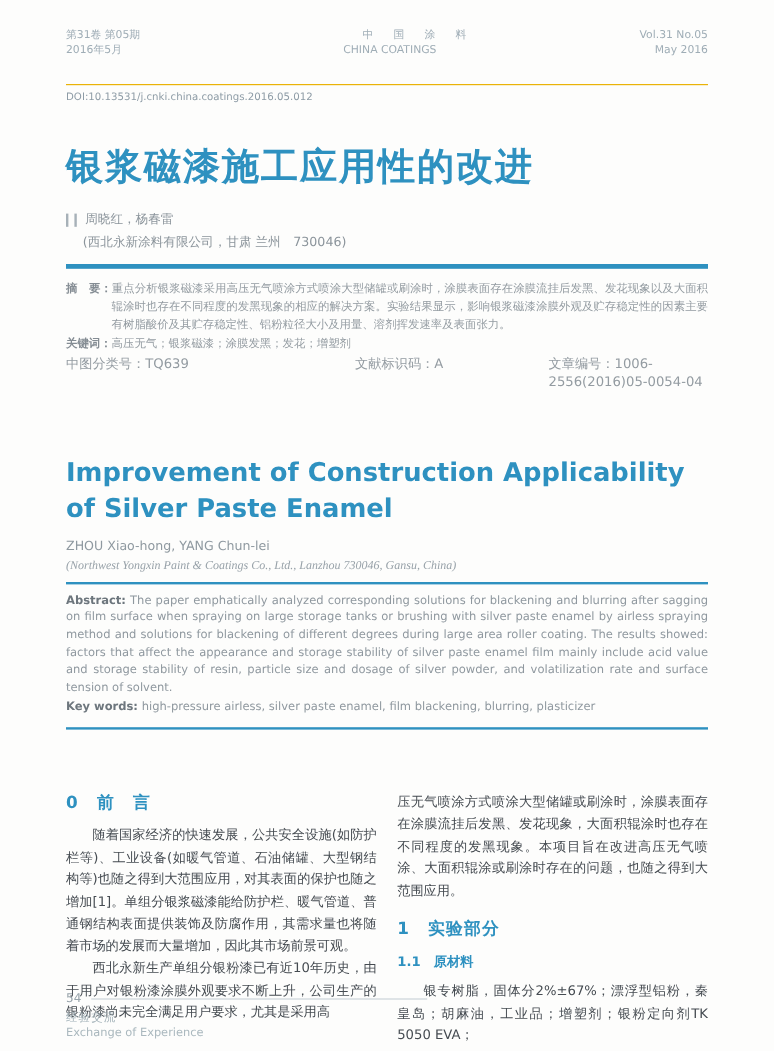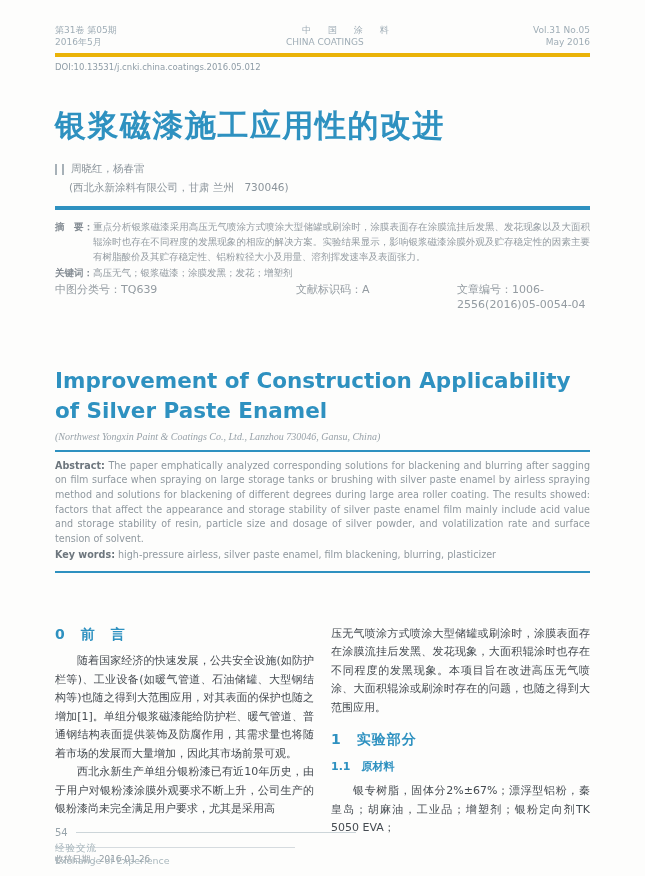--- a/index.html
+++ b/index.html
@@ -5,22 +5,22 @@
   html,body { margin:0; padding:0; background:#e8e8e6; }
   .page {
     width:645px; height:876px; margin:0 auto; background:#fdfdfc;
     position:relative; overflow:hidden;
     font-family:"DejaVu Sans", sans-serif;
     box-sizing:border-box; padding:0 55px;
   }
   
   .jh {
     display:flex; justify-content:space-between; 
-    padding-top:24px; padding-bottom:5px;
-    border-bottom:4px solid #eab308;
+    padding-top:24px; padding-bottom:22px;
+    border-bottom:1px solid #eab308;
     font-size:9px; line-height:12px; color:#9fadb6;
   }
   .jh-left { text-align:left; }
   .jh-center { text-align:center; }
   .jh-center .cn { letter-spacing:7px;margin-left:48px; }
   .jh-right { text-align:right; }
   .doi { margin-top:5px; font-size:8.5px; color:#8e9ca6; }
 
   
   .cn-title {
@@ -127,20 +127,21 @@
   <p class="abs-cn"><span class="lbl">摘　要：</span><span>重点分析银浆磁漆采用高压无气喷涂方式喷涂大型储罐或刷涂时，涂膜表面存在涂膜流挂后发黑、发花现象以及大面积辊涂时也存在不同程度的发黑现象的相应的解决方案。实验结果显示，影响银浆磁漆涂膜外观及贮存稳定性的因素主要有树脂酸价及其贮存稳定性、铝粉粒径大小及用量、溶剂挥发速率及表面张力。</span></p>
   <p class="kw-cn"><span class="lbl">关键词：</span><span>高压无气；银浆磁漆；涂膜发黑；发花；增塑剂</span></p>
 
   <div class="clc-row">
     <span class="seg1"><span>中图分类号：</span><span>TQ639</span></span>
     <span class="seg2"><span>文献标识码：</span><span>A</span></span>
     <span class="seg3"><span>文章编号：</span><span>1006-2556(2016)05-0054-04</span></span>
   </div>
 
   <h2 class="en-title">Improvement of Construction Applicability of Silver Paste Enamel</h2>
+  <div class="en-authors">ZHOU Xiao-hong, YANG Chun-lei</div>
   <div class="en-affil">(Northwest Yongxin Paint &amp; Coatings Co., Ltd., Lanzhou 730046, Gansu, China)</div>
 
   <div class="rule-thin"></div>
 
   <p class="abs-en"><span class="blbl">Abstract:</span> <span>The paper emphatically analyzed corresponding solutions for blackening and blurring after sagging on film surface when spraying on large storage tanks or brushing with silver paste enamel by airless spraying method and solutions for blackening of different degrees during large area roller coating. The results showed: factors that affect the appearance and storage stability of silver paste enamel film mainly include acid value and storage stability of resin, particle size and dosage of silver powder, and volatilization rate and surface tension of solvent.</span></p>
   <p class="kw-en"><span class="blbl">Key words:</span> <span>high-pressure airless, silver paste enamel, film blackening, blurring, plasticizer</span></p>
 
   <div class="rule-thin"></div>
 
   <div class="columns">

